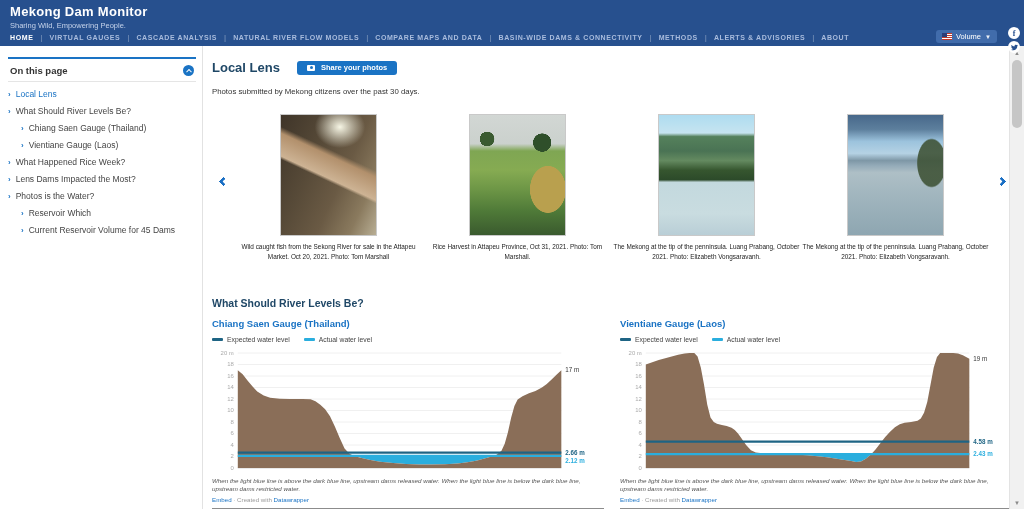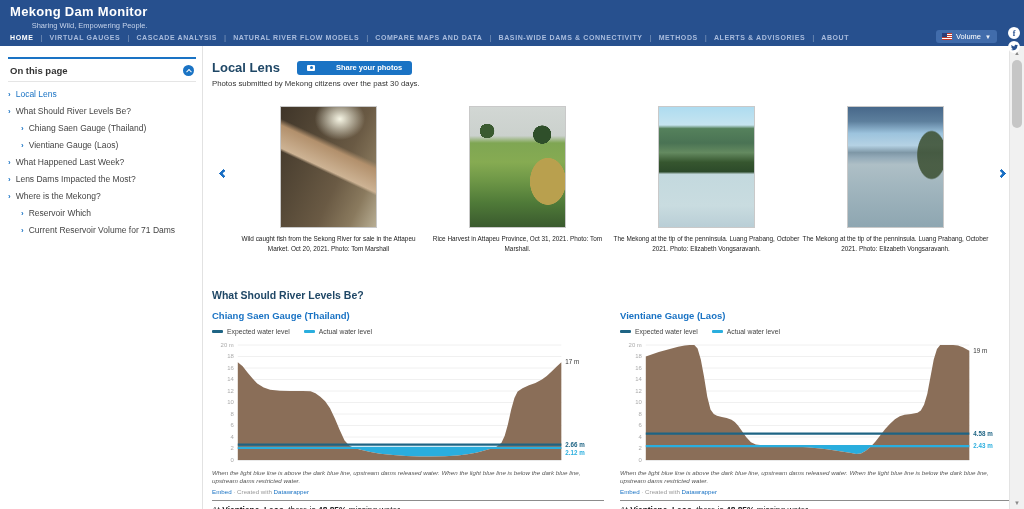--- a/index.html
+++ b/index.html
@@ -9,21 +9,21 @@
   .header{background:#27508e;height:46px;padding:0 10px;position:relative}
   .header-top{display:flex;justify-content:space-between;align-items:center;height:30px;padding-top:3px}
   .brand-left{display:flex;align-items:center;gap:9px}
   .globe{width:14px;height:14px;border-radius:50%;background:radial-gradient(circle at 35% 35%,#9fdcf2,#2e86c0 75%);flex:none}
   .stimson{color:#fff;font-size:17px;font-weight:600;letter-spacing:3px}
   .eoe{background:linear-gradient(90deg,#2e5e46,#3d6b8a 35%,#64765a 68%,#2f5d7c);color:#fff;
        font-weight:700;font-size:10px;letter-spacing:1.2px;padding:4px 9px;white-space:nowrap}
   .chino{display:flex;align-items:center;gap:3px;color:#fff}
   .chino-glyph{font-size:13px;font-weight:700;transform:scaleX(.8)}
   .chino-lines div{font-size:4.6px;font-weight:700;letter-spacing:.6px;line-height:1.3}
-  .brand-right{text-align:right;color:#fff;padding-right:24px}
+  .brand-right{text-align:left;color:#fff;padding-right:24px}
   .site-title{font-size:13px;font-weight:700;letter-spacing:.3px}
   .tagline{font-size:7.5px;color:#c4d2ea;margin-top:2px}
   .nav-row{display:flex;align-items:center;height:14px}
   .nav-item{color:#a9bcdd;font-size:7px;letter-spacing:.6px;font-weight:600;text-decoration:none;white-space:nowrap;cursor:pointer}
   .nav-item.active{color:#fff}
   .nav-sep{color:rgba(255,255,255,.4);margin:0 7px;font-size:8px}
   .lang-pill{position:absolute;right:27px;top:30px;background:#416cab;border-radius:3px;height:13px;
              display:flex;align-items:center;gap:4px;padding:0 6px;color:#fff;font-size:7.5px;cursor:pointer}
   .flag{width:10px;height:7px;position:relative;flex:none;
         background:repeating-linear-gradient(to bottom,#c0392b 0 1px,#fff 1px 2px)}
@@ -43,24 +43,24 @@
   .sb-toggle{width:11px;height:11px;border-radius:50%;background:#1a73c4;display:flex;align-items:center;justify-content:center;cursor:pointer}
   .sb-toggle .chev{width:4px;height:4px;border-left:1.5px solid #fff;border-top:1.5px solid #fff;transform:rotate(45deg) translate(0.5px,0.5px)}
   .sb-item{display:flex;gap:5px;align-items:baseline;font-size:8.5px;color:#444;margin-top:7px;cursor:pointer}
   .sb-item.lvl1{margin-left:13px}
   .sb-item.active .sb-label{color:#1a73c4}
   .sb-bullet{color:#1a73c4;font-weight:700;font-size:8px}
   main{flex:1;padding:14px 12px 0 9px;min-width:0}
   .ll-row{display:flex;align-items:center;gap:17px}
   .ll-title{font-size:13px;font-weight:700;color:#1f4766}
   .share-btn{background:#1a73c4;color:#fff;border:none;border-radius:3px;font-size:7.5px;font-weight:600;
-             height:14px;display:flex;align-items:center;gap:21px;padding:0 10px;cursor:pointer}
+             height:14px;display:flex;align-items:center;gap:6px;padding:0 10px;cursor:pointer}
   .cam{width:8px;height:6px;background:#fff;border-radius:1px;position:relative;flex:none}
   .cam::after{content:"";position:absolute;right:1.5px;top:1.2px;width:3.2px;height:3.2px;border-radius:50%;background:#1a73c4}
-  .ll-sub{font-size:7.8px;color:#333;margin-top:4px}
+  .ll-sub{font-size:7.8px;color:#333;margin-top:12px}
   .carousel{display:flex;align-items:flex-start;margin-top:18px}
   .chev-btn{width:22px;margin-top:64px;display:flex;justify-content:center;cursor:pointer;flex:none}
   .arrow{width:7px;height:7px;border-left:3px solid #1a6fc4;border-bottom:3px solid #1a6fc4;border-radius:1px}
   .arrow.left{transform:rotate(45deg)}
   .arrow.right{transform:rotate(-135deg)}
   .slides{flex:1;display:flex;justify-content:space-around;min-width:0}
   .slide{width:196px;display:flex;flex-direction:column;align-items:center}
   .photo{width:97px;height:122px;border:1px solid #c9c9c9;cursor:pointer}
   .caption{margin-top:6px;font-size:6.4px;color:#222;text-align:center;line-height:1.55;max-width:192px}
   
@@ -166,37 +166,37 @@
           <div class="sb-item lvl1">
             <span class="sb-bullet">›</span>
             <span class="sb-label">Chiang Saen Gauge (Thailand)</span>
           </div>
           <div class="sb-item lvl1">
             <span class="sb-bullet">›</span>
             <span class="sb-label">Vientiane Gauge (Laos)</span>
           </div>
           <div class="sb-item lvl0">
             <span class="sb-bullet">›</span>
-            <span class="sb-label">What Happened Last Week?</span>
+            <span class="sb-label">What Happened Rice Week?</span>
           </div>
           <div class="sb-item lvl0">
             <span class="sb-bullet">›</span>
             <span class="sb-label">Lens Dams Impacted the Most?</span>
           </div>
           <div class="sb-item lvl0">
             <span class="sb-bullet">›</span>
-            <span class="sb-label">Where is the Mekong?</span>
+            <span class="sb-label">Photos is the Water?</span>
           </div>
           <div class="sb-item lvl1">
             <span class="sb-bullet">›</span>
             <span class="sb-label">Reservoir Which</span>
           </div>
           <div class="sb-item lvl1">
             <span class="sb-bullet">›</span>
-            <span class="sb-label">Current Reservoir Volume for 71 Dams</span>
+            <span class="sb-label">Current Reservoir Volume for 45 Dams</span>
           </div>
         </div>
     </div>
   </aside>
 
   <main>
     <div class="ll-row">
       <span class="ll-title">Local Lens</span>
       <button class="share-btn">
         <span class="cam"></span>

